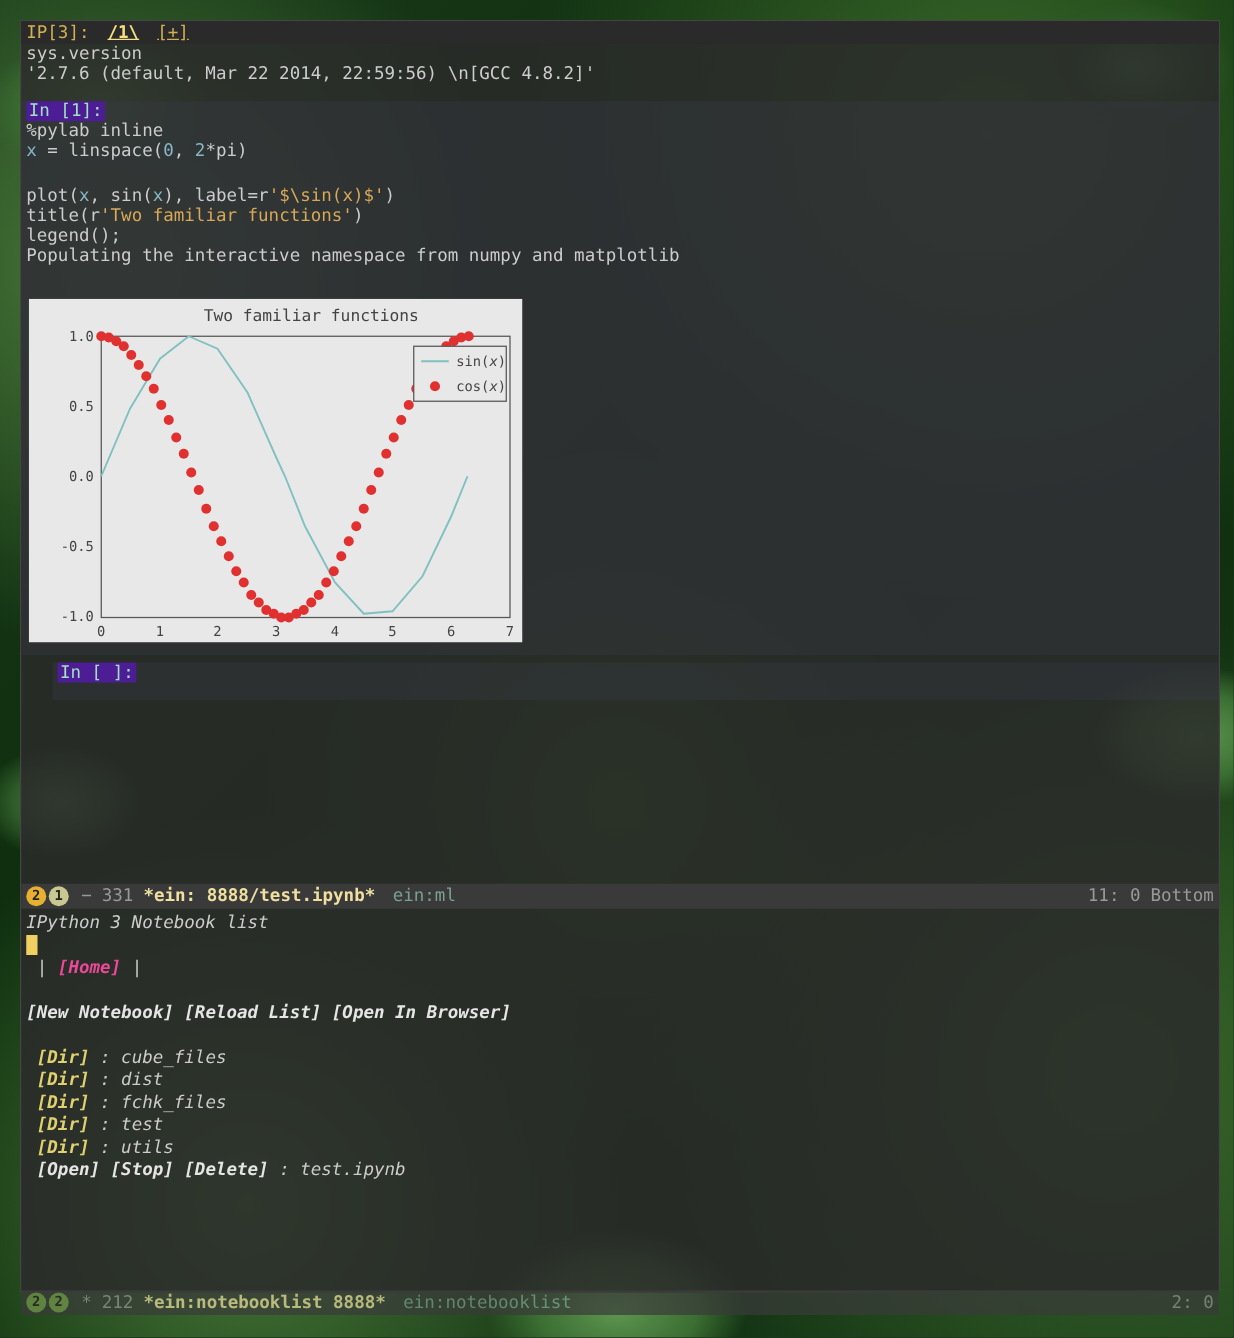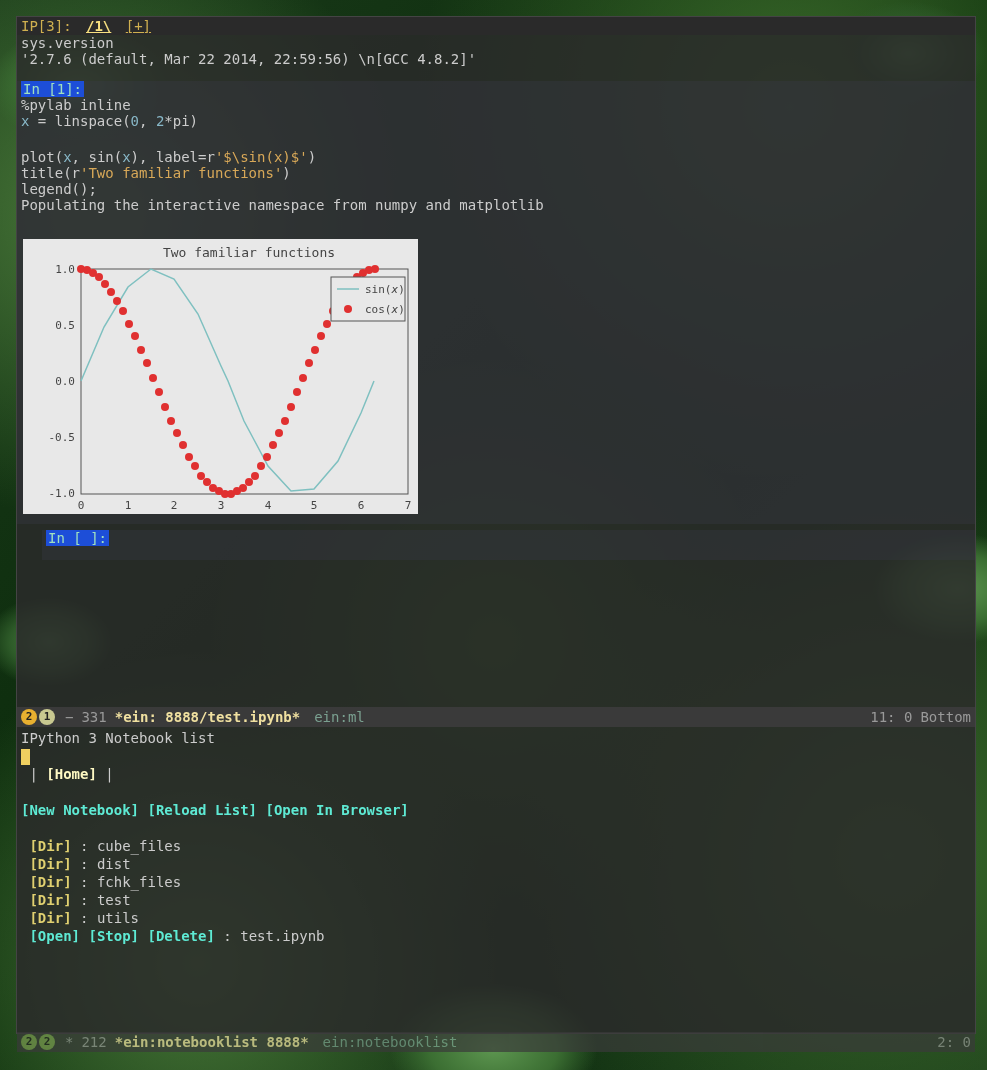--- a/index.html
+++ b/index.html
@@ -56,21 +56,21 @@
   .tab-plus { text-decoration: underline; cursor:pointer;}
   .pane {
     color: #ccc;
   }
   .code-line { white-space: pre; }
   .var { color: #88b8c8; }
   .num { color: #88b8c8; }
   .str { color: #d8a858; }
   .output { color: #ccc; }
   .prompt {
-    background: #1d4ed8;
+    background: #4c1d95;
     color: #a0e0c0;
     padding: 0 2px;
     display: inline;
   }
   .cell-bg {
     background: rgba(60,60,75,0.3);
   }
   .cursor-block {
     background: #f0d060;
     color: #222;
@@ -99,24 +99,24 @@
     width: 16px; height:16px;
     display:inline-flex;
     align-items:center; justify-content:center;
     font-size:11px; font-weight:bold;
     margin-right:2px;
   }
   .modeline .badge.dim { background:#c8c890; }
   .modeline .fname { color: #f0e0a0; font-weight: bold; }
   .modeline .mode { color: #7aa090; }
   .modeline .spacer { flex:1; }
-  .nb-list { padding: 2px 4px; color:#ccc; }
+  .nb-list { padding: 2px 4px; color:#ccc;font-style:italic; }
   .nb-list .hcursor { background:#f0d060; width:9px; display:inline-block; height:16px; vertical-align:middle;}
-  .nb-list .link { color:#fef9c3; font-weight:bold; }
-  .nb-list .action { color:#5eead4; font-weight:bold;}
+  .nb-list .link { color:#ec4899; font-weight:bold; }
+  .nb-list .action { color:#e5e5e5; font-weight:bold;}
   .nb-list .dir { color:#e0d070; font-weight:bold;}
   .nb-list .row { white-space: pre; line-height:18px;}
   .pane1 { height: 672px; overflow:hidden; }
   .pane2 { height: 305px; overflow:hidden; }
 </style>
 </head>
 <body>
 
 <div class="bg"></div>
 <div class="window">

